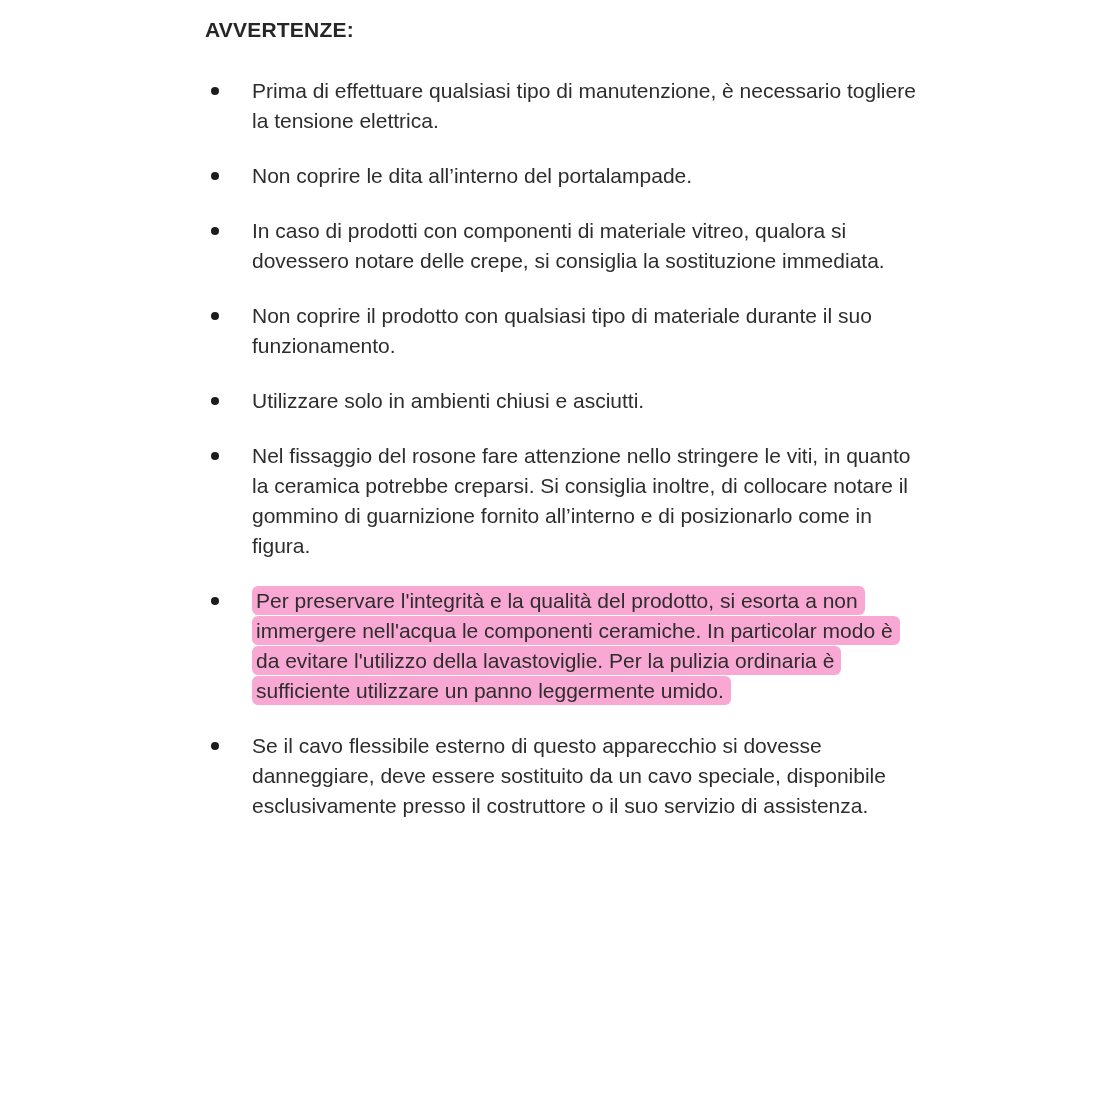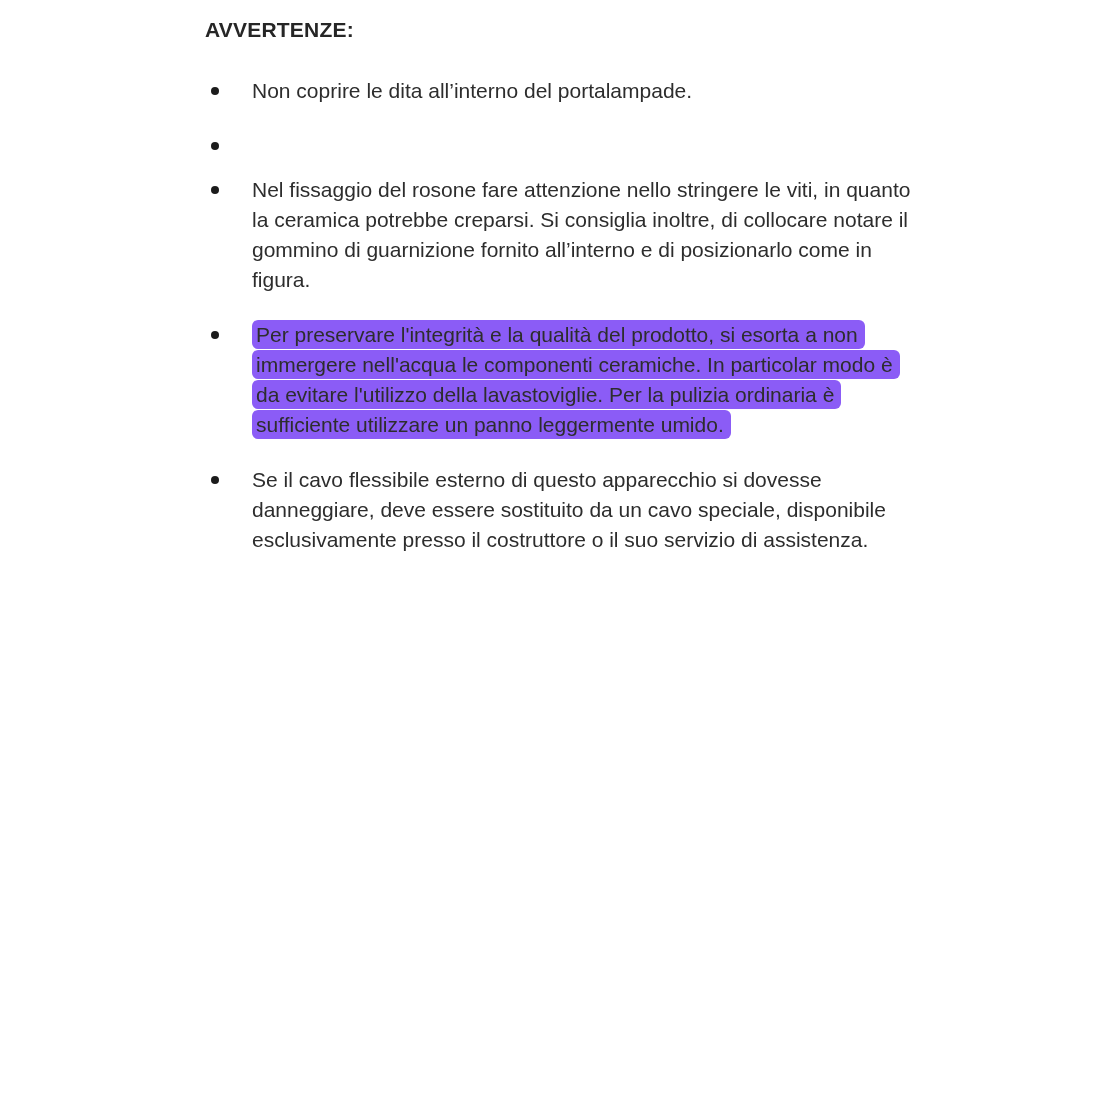--- a/index.html
+++ b/index.html
@@ -48,48 +48,69 @@
     margin-left: 33px;
     width: 668px;
     font-size: 21px;
     line-height: 30px;
     color: #2d2d2d;
   }
   .bullet-text .txt {
     border-radius: 4px;
   }
   .bullet-text .txt.highlight {
-    background: #8b5cf6;
+    background: #f9a8d4;
     box-decoration-break: clone;
     -webkit-box-decoration-break: clone;
     padding: 3px 7px 3px 4px;
     border-radius: 6px;
   }
 </style>
 </head>
 <body>
 
 <div class="page">
   <h1 class="doc-title">AVVERTENZE:</h1>
 
   <div class="bullet-list">
 
+      <div class="bullet-item">
+        <div class="bullet-marker"></div>
+        <div class="bullet-text">
+          <span class="txt">Prima di effettuare qualsiasi tipo di manutenzione, è necessario togliere la tensione elettrica.</span>
+        </div>
+      </div>
 
       <div class="bullet-item">
         <div class="bullet-marker"></div>
         <div class="bullet-text">
           <span class="txt">Non coprire le dita all’interno del portalampade.</span>
         </div>
       </div>
 
+      <div class="bullet-item">
+        <div class="bullet-marker"></div>
+        <div class="bullet-text">
+          <span class="txt">In caso di prodotti con componenti di materiale vitreo, qualora si dovessero notare delle crepe, si consiglia la sostituzione immediata.</span>
+        </div>
+      </div>
 
+      <div class="bullet-item">
+        <div class="bullet-marker"></div>
+        <div class="bullet-text">
+          <span class="txt">Non coprire il prodotto con qualsiasi tipo di materiale durante il suo funzionamento.</span>
+        </div>
+      </div>
 
 
       <div class="bullet-item">
         <div class="bullet-marker"></div>
+        <div class="bullet-text">
+          <span class="txt">Utilizzare solo in ambienti chiusi e asciutti.</span>
+        </div>
       </div>
 
 
       <div class="bullet-item">
         <div class="bullet-marker"></div>
         <div class="bullet-text">
           <span class="txt">Nel fissaggio del rosone fare attenzione nello stringere le viti, in quanto la ceramica potrebbe creparsi. Si consiglia inoltre, di collocare notare il gommino di guarnizione fornito all’interno e di posizionarlo come in figura.</span>
         </div>
       </div>
 

